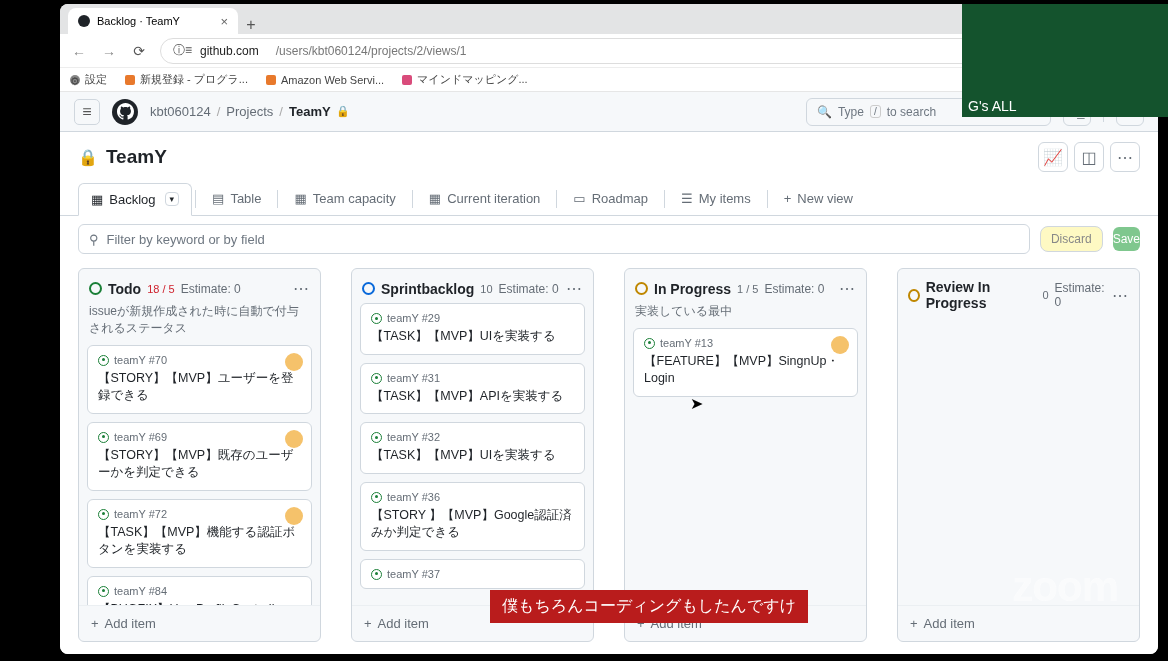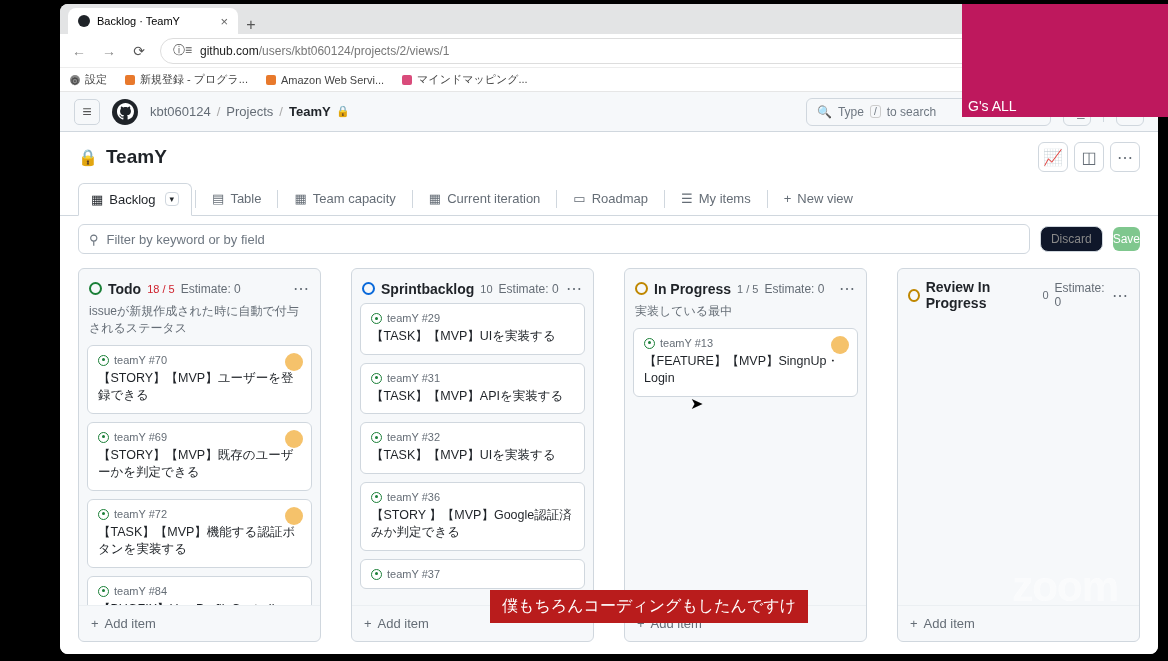--- a/index.html
+++ b/index.html
@@ -9,21 +9,21 @@
   
   .tabbar { height:30px; background:#e3e4e5; display:flex; align-items:flex-end; padding:0 8px; }
   .tab { width:170px; height:26px; background:#fff; border-radius:8px 8px 0 0; display:flex; align-items:center; padding:0 10px; font-size:11px; gap:7px; }
   .tab .fav { width:12px; height:12px; border-radius:50%; background:#1f2328; }
   .tab-close { margin-left:auto; color:#666; font-size:13px; }
   .newtab { width:26px; text-align:center; color:#555; font-size:16px; }
   .urlbar-row { height:34px; background:#fff; display:flex; align-items:center; padding:0 10px; gap:12px; border-bottom:1px solid #ededed;}
   .navbtn { color:#888; font-size:14px; width:18px; text-align:center;}
   .navbtn.active{color:#555;}
   .url-field { flex:1; height:26px; border:1px solid #ddd; border-radius:20px; display:flex; align-items:center; padding:0 12px; font-size:12px; color:#555; gap:8px;}
-  .url-muted{color:#777;}
+  .url-muted{color:#777;margin-left:17px;}
   .url-dark{color:#222;}
   .url-right{margin-left:auto; display:flex; gap:10px; color:#555;}
   .bookbar { height:24px; display:flex; align-items:center; padding:0 10px; gap:18px; font-size:11px; color:#444; border-bottom:1px solid #e6e6e6;}
   .bm{display:flex;align-items:center;gap:5px;}
   .bm .dot{width:10px;height:10px;border-radius:2px;}
   
   
   .gh-header{height:40px; display:flex; align-items:center; padding:0 14px; gap:12px; border-bottom:1px solid #d0d7de; background:#f6f8fa;}
   .gh-burger{width:26px;height:26px;border:1px solid #d0d7de;border-radius:5px;display:flex;align-items:center;justify-content:center;color:#555;}
   .gh-logo{width:26px;height:26px;border-radius:50%;background:#1f2328;display:flex;align-items:center;justify-content:center;}
@@ -45,21 +45,21 @@
   .sqbtn{width:30px;height:30px;border:1px solid #d0d7de;border-radius:6px;display:flex;align-items:center;justify-content:center;color:#656d76;}
   
   .views-row{display:flex;align-items:center;padding:0 18px;gap:0;border-bottom:1px solid #d0d7de;}
   .viewtab{display:flex;align-items:center;gap:6px;padding:8px 12px;font-size:13px;color:#656d76;border:1px solid transparent;}
   .viewtab.active{border:1px solid #d0d7de;border-bottom:1px solid #fff;border-radius:6px 6px 0 0;color:#1f2328;font-weight:500;margin-bottom:-1px;background:#fff;}
   .viewtab .chev{border:1px solid #d0d7de;border-radius:4px;padding:1px 4px;font-size:9px;margin-left:3px;}
   .vsep{width:1px;height:18px;background:#d0d7de;margin:0 3px;}
   
   .filter-row{display:flex;align-items:center;padding:8px 18px;gap:10px;}
   .filter-input{flex:1;height:30px;border:1px solid #d0d7de;border-radius:6px;display:flex;align-items:center;padding:0 10px;color:#6e7781;gap:8px;font-size:13px;}
-  .discard-btn{border:1px solid #d0d7de;border-radius:8px;padding:5px 10px;font-size:12px;color:#888;background:#0f172a;}
+  .discard-btn{border:1px solid #d0d7de;border-radius:8px;padding:5px 10px;font-size:12px;color:#888;background:#fef9c3;}
   .save-btn{border-radius:6px;padding:5px 0;font-size:12px;color:#fff;background:#7fc78e;}
   
   
   .board{flex:1;display:flex;gap:30px;padding:6px 18px 12px;overflow:hidden;background:#fff;}
   .col{width:255px;background:#f6f8fa;border:1px solid #d0d7de;border-radius:6px;display:flex;flex-direction:column;min-height:0;}
   .col-head{padding:10px 10px 5px;display:flex;align-items:center;gap:6px;position:relative;}
   .status-dot{width:13px;height:13px;border-radius:50%;border:2px solid;}
   .col-title{font-size:14px;font-weight:600;color:#1f2328;}
   .count{font-size:11px;color:#656d76;}
   .count.red{color:#cf222e;}
@@ -69,21 +69,21 @@
   .cards{flex:1;overflow-y:auto;padding:0 8px;display:flex;flex-direction:column;gap:8px;}
   .card{background:#fff;border:1px solid #d0d7de;border-radius:6px;padding:8px 10px;position:relative;}
   .card-ref{font-size:11px;color:#656d76;display:flex;align-items:flex-end;gap:5px;}
   .open-icon{width:11px;height:11px;border:1.5px solid #1a7f37;border-radius:50%;position:relative;}
   .open-icon::after{content:"";position:absolute;width:3px;height:3px;background:#1a7f37;border-radius:50%;top:2.5px;left:2.5px;}
   .card-title{font-size:12.5px;color:#1f2328;margin-top:4px;line-height:1.4;}
   .avatar{width:18px;height:18px;border-radius:50%;background:#f5c26b;position:absolute;right:8px;top:7px;}
   .add-item{padding:10px 12px;font-size:13px;color:#656d76;display:flex;align-items:center;gap:6px;border-top:1px solid #d0d7de44;}
   
   
-  .pip{position:absolute;right:0;top:4px;width:206px;height:113px;background:#be185d;z-index:50;}
+  .pip{position:absolute;right:0;top:4px;width:206px;height:113px;background:#14532d;z-index:50;}
   .pip-label{position:absolute;left:6px;top:94px;color:#fff;font-size:14px;font-weight:500;}
   .caption{position:absolute;left:490px;bottom:38px;background:#b91c1c;color:#fff;font-size:16px;padding:6px 12px;z-index:40;}
   .zoom-logo{position:absolute;right:50px;bottom:50px;z-index:30;color:#fff;opacity:0.55;font-size:42px;font-weight:600;font-family:Arial,sans-serif;letter-spacing:-1px;}
   .cursor{position:absolute;left:690px;top:394px;z-index:35;font-size:16px;color:#000;}
 </style>
 </head>
 <body>
 
 <div class="app-window">
   <div class="tabbar">

